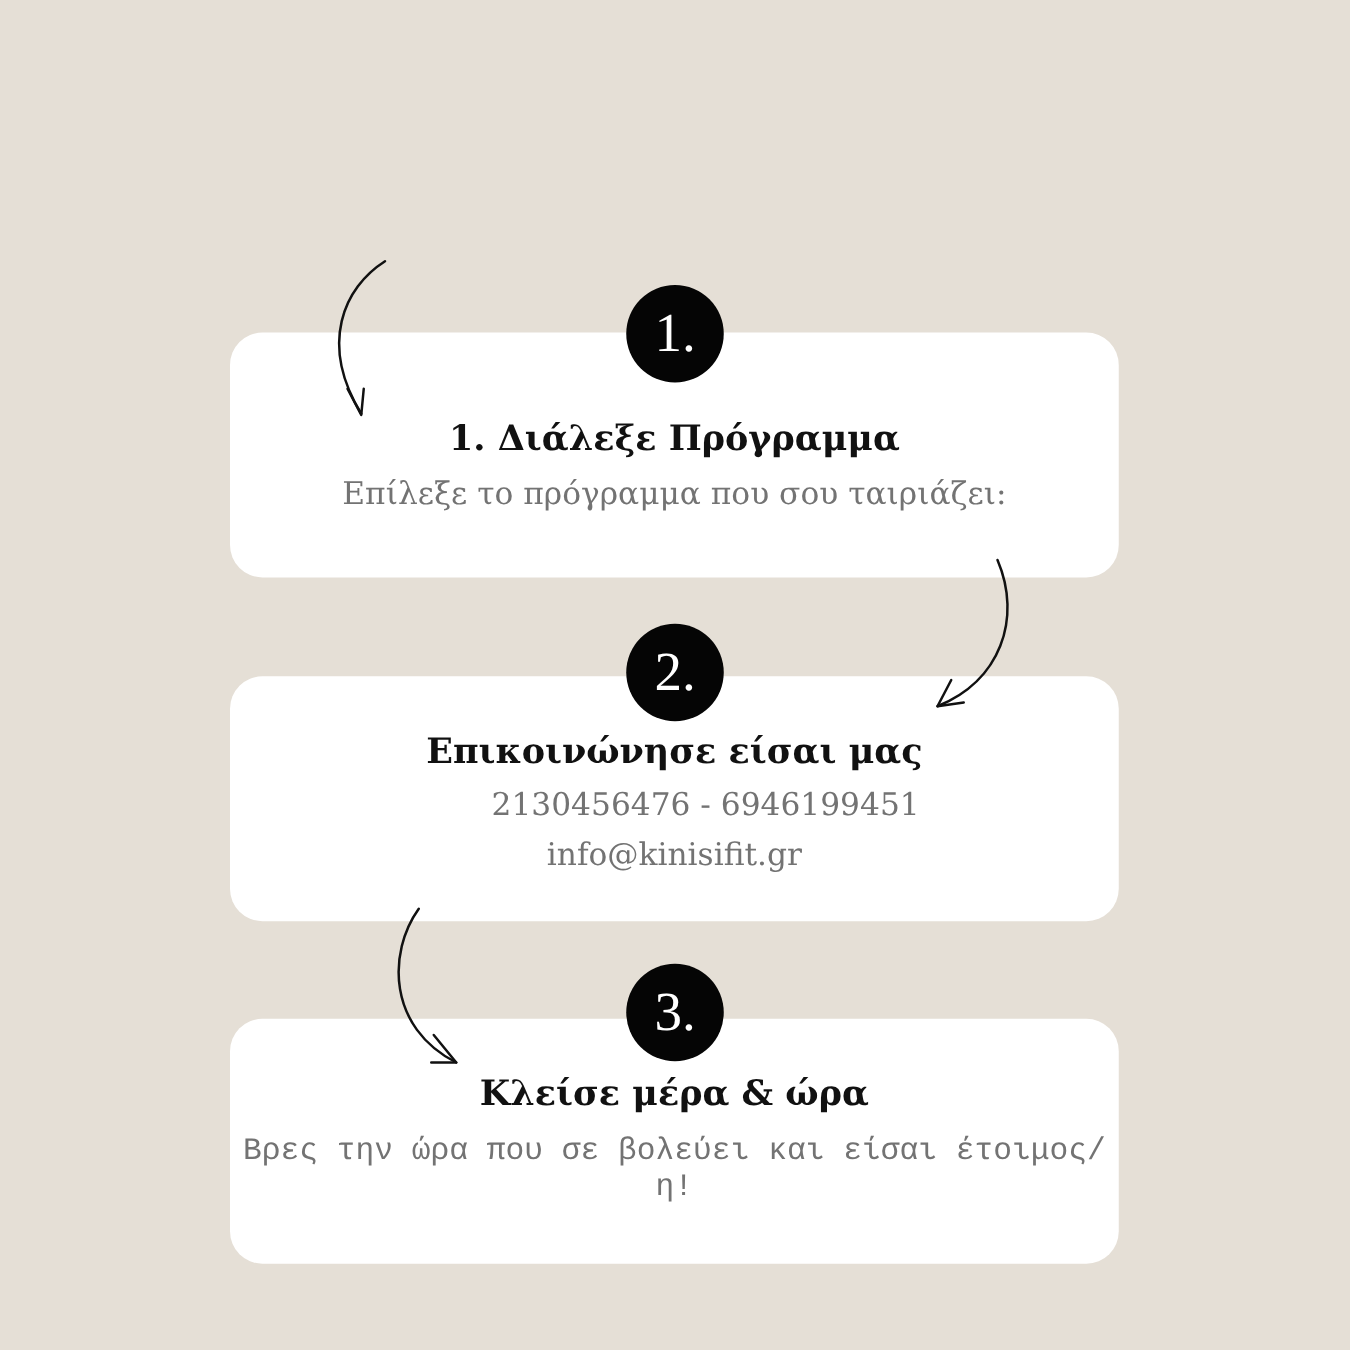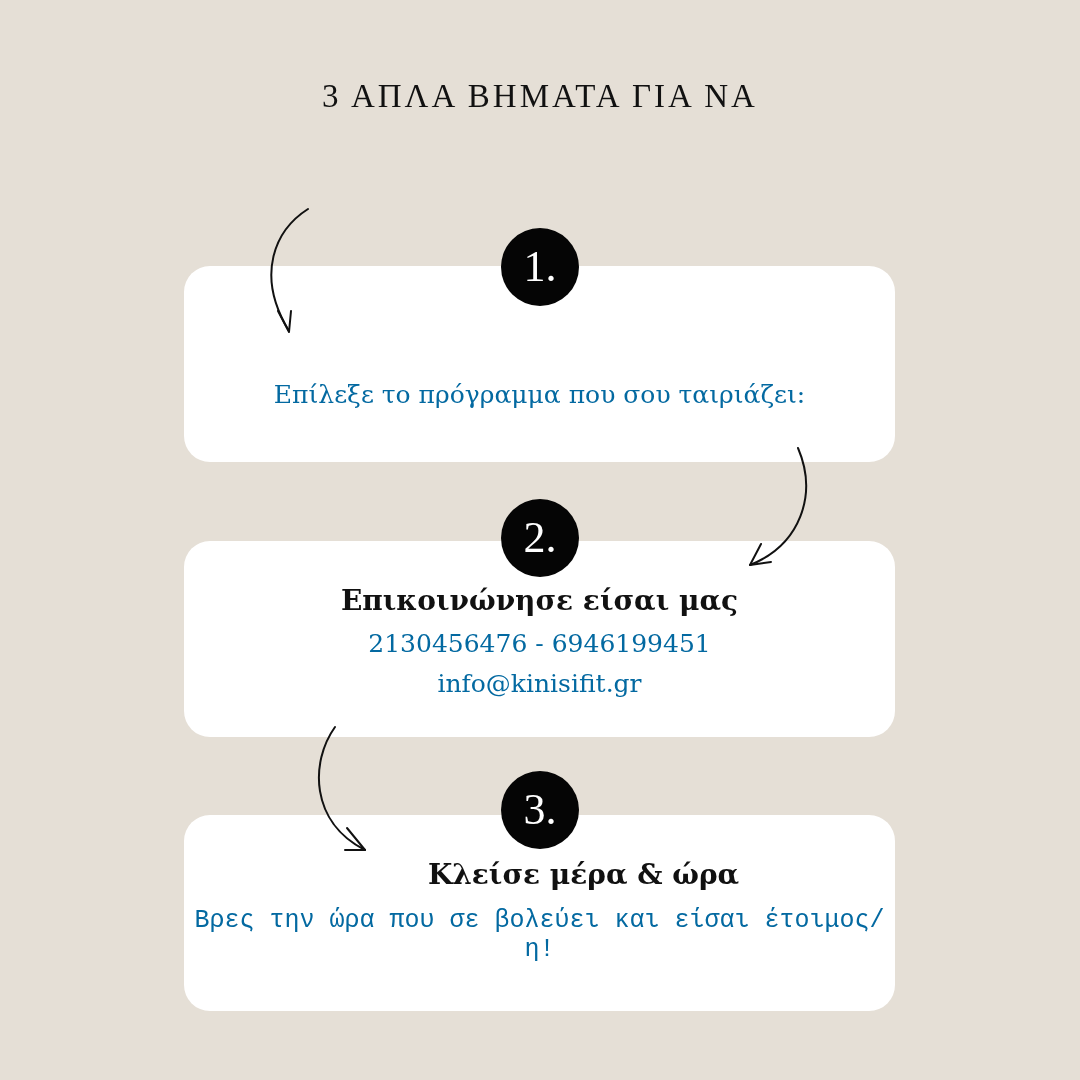--- a/index.html
+++ b/index.html
@@ -24,52 +24,52 @@
     display: flex; align-items: center; justify-content: center;
     font-family: "Liberation Serif", serif; font-size: 44px; line-height: 1;
     z-index: 3;
   }
   .card-title {
     position: absolute; left: 0; width: 100%; text-align: center;
     font-weight: bold; font-size: 28px; color: #111;
   }
   .card-line {
     position: absolute; left: 0; width: 100%; text-align: center;
-    font-size: 25px; color: #0369a1;
+    font-size: 25px; color: #737373;
   }
   .arrow { position: absolute; z-index: 4; overflow: visible; }
 </style>
 </head>
 <body>
 
 <div class="title">
-  <div>3 ΑΠΛΑ ΒΗΜΑΤΑ ΓΙΑ ΝΑ</div>
 </div>
 
 <div class="badge" style="top:228px;">
   <span>1.</span>
 </div>
 <div class="card" style="top:266px;">
+  <div class="card-title" style="top:68px;">1. Διάλεξε Πρόγραμμα</div>
   <div class="card-line" style="top:114px;">Επίλεξε το πρόγραμμα που σου ταιριάζει:</div>
 </div>
 
 <div class="badge" style="top:499px;">
   <span>2.</span>
 </div>
 <div class="card" style="top:541px;">
   <div class="card-title" style="top:43px;">Επικοινώνησε είσαι μας</div>
-  <div class="card-line" style="top:88px;">2130456476 - 6946199451</div>
+  <div class="card-line" style="top:88px;padding-left:25px;">2130456476 - 6946199451</div>
   <div class="card-line" style="top:128px;">info@kinisifit.gr</div>
 </div>
 
 <div class="badge" style="top:771px;">
   <span>3.</span>
 </div>
 <div class="card" style="top:815px;">
-  <div class="card-title" style="top:43px;margin-left:44px;">Κλείσε μέρα &amp; ώρα</div>
+  <div class="card-title" style="top:43px;">Κλείσε μέρα &amp; ώρα</div>
   <div class="card-line" style="top:91px;font-family:Liberation Mono, monospace;">Βρες την ώρα που σε βολεύει και είσαι έτοιμος/η!</div>
 </div>
 
 <svg class="arrow" style="left:255px;top:205px;" width="70" height="135" viewBox="0 0 70 135">
   <path d="M53 4 C 20 25, 0 70, 34 126" fill="none" stroke="#111" stroke-width="2" stroke-linecap="round"></path>
   <path d="M23 106 L34 127 L36 106" fill="none" stroke="#111" stroke-width="2" stroke-linecap="round" stroke-linejoin="round"></path>
 </svg>
 
 <svg class="arrow" style="left:740px;top:440px;" width="80" height="135" viewBox="0 0 80 135">
   <path d="M58 8 C 78 55, 60 105, 10 125" fill="none" stroke="#111" stroke-width="2" stroke-linecap="round"></path>

